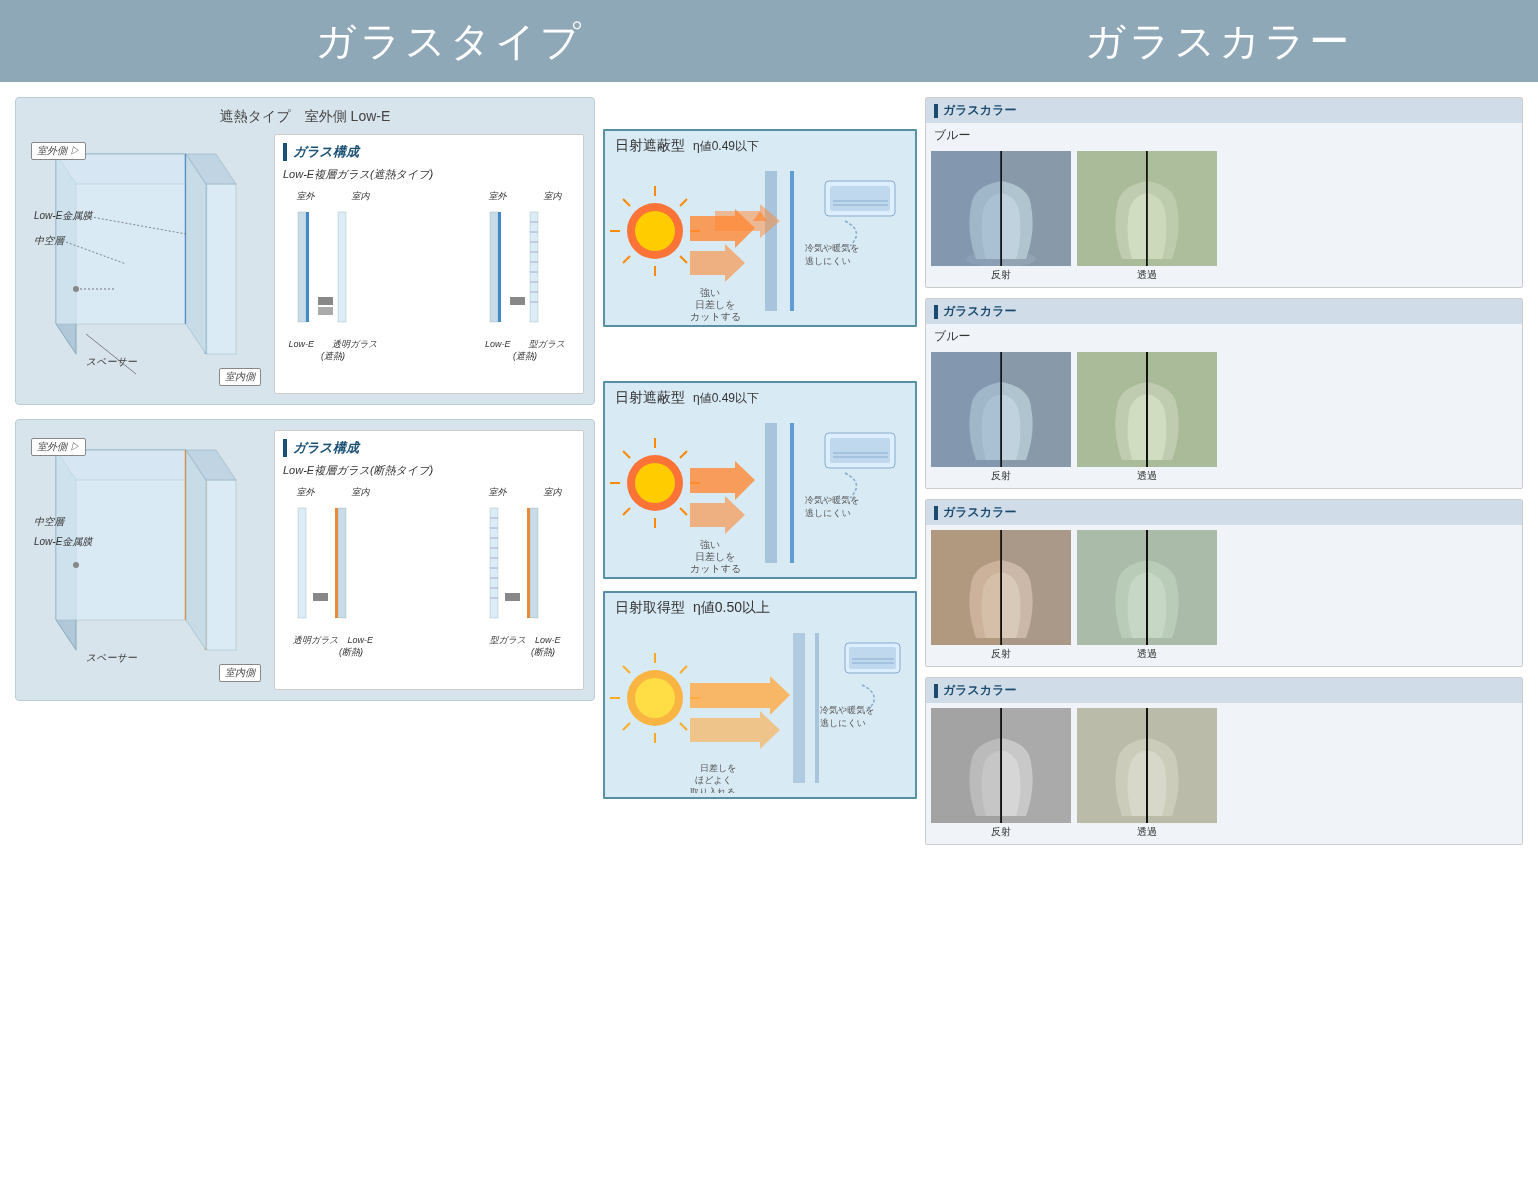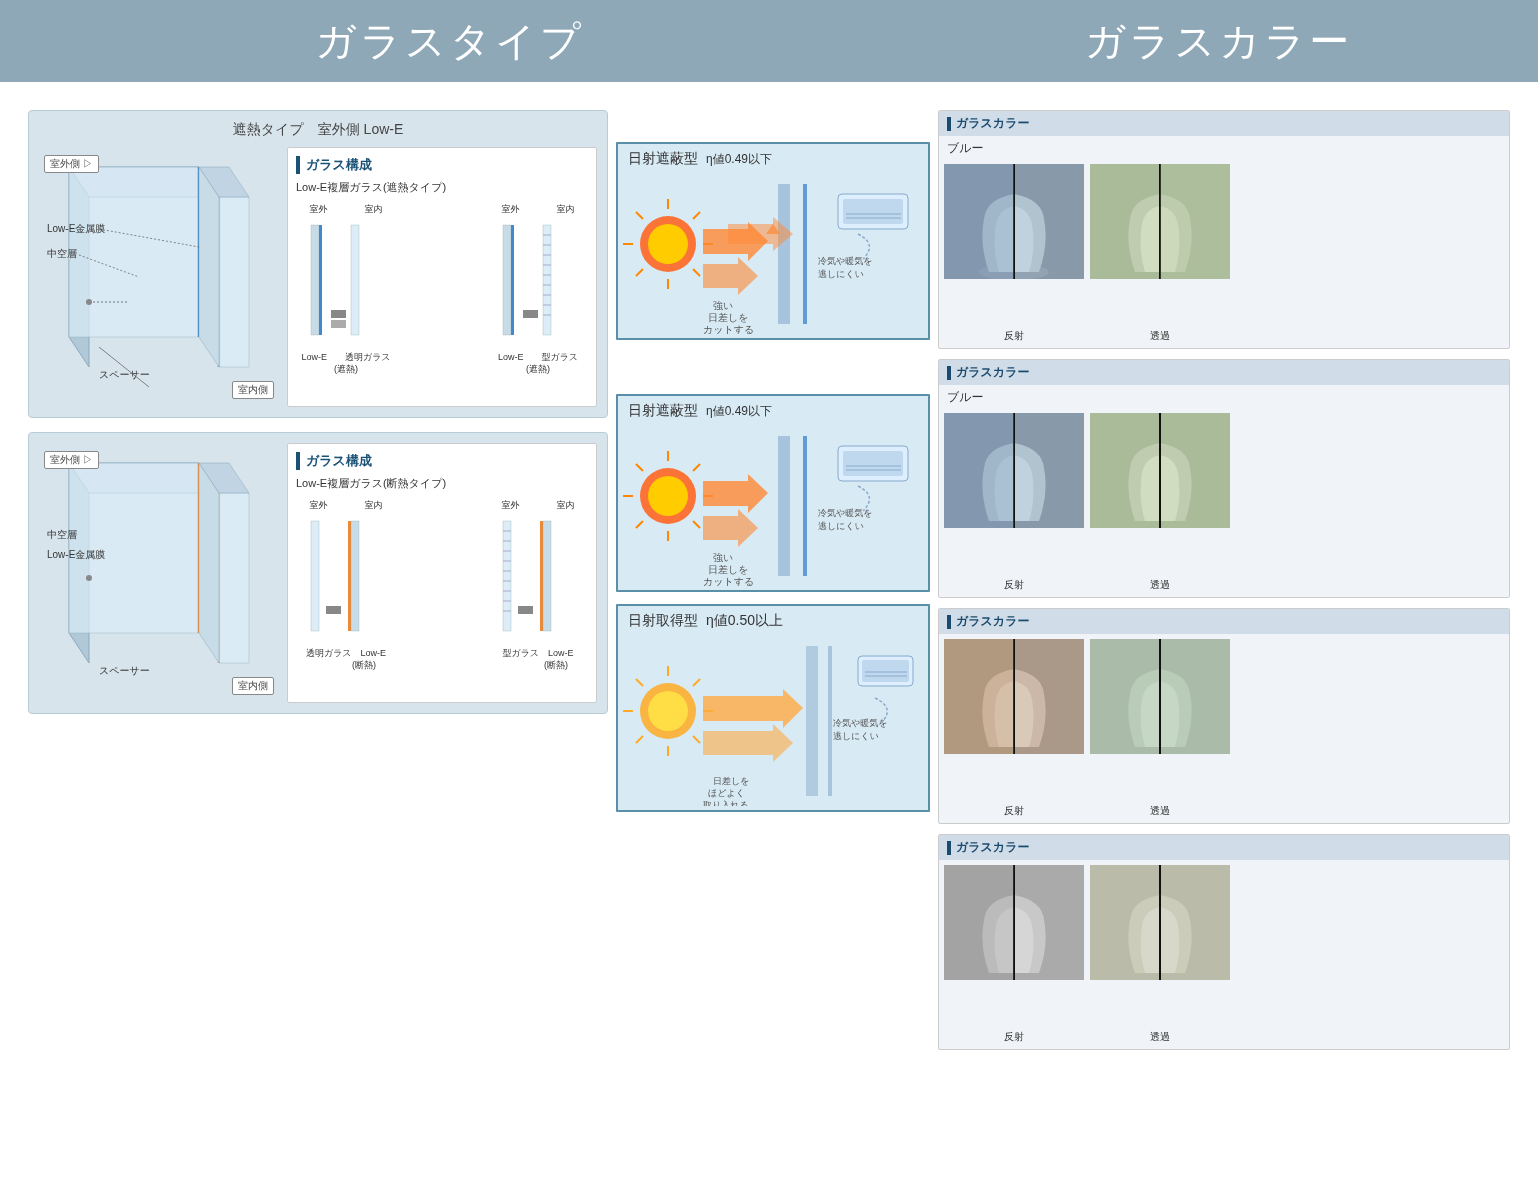--- a/index.html
+++ b/index.html
@@ -68,21 +68,21 @@
     .glass-diagram {
       display: flex;
       flex-direction: column;
       align-items: center;
       gap: 2px;
     }
 
     
     .content-wrapper {
       display: flex;
-      padding: 28px;
+      padding: 15px;
       gap: 0;
     }
 
     .left-column {
       flex: 0 0 580px;
     }
 
     .middle-column {
       flex: 0 0 330px;
       display: flex;
@@ -106,20 +106,21 @@
     .type-panel-title {
       font-size: 14px;
       color: #444;
       text-align: center;
       margin-bottom: 8px;
     }
 
     .type-inner {
       display: flex;
       gap: 8px;
+      font-style: italic;
     }
 
     .label-tag {
       position: absolute;
       background: #fff;
       border: 1px solid #888;
       padding: 1px 5px;
       font-size: 10px;
       color: #444;
       border-radius: 2px;
@@ -172,21 +173,20 @@
     .color-pair {
       display: flex;
       padding: 5px 5px;
       gap: 6px;
     }
 
     .color-vase {
       display: flex;
       flex-direction: column;
       align-items: center;
-      gap: 48px;
     }
     .color-vase-label {
       font-size: 10px;
       color: #333;
       margin-top: 2px;
     }
   </style>
 </head>
 <body>
 

